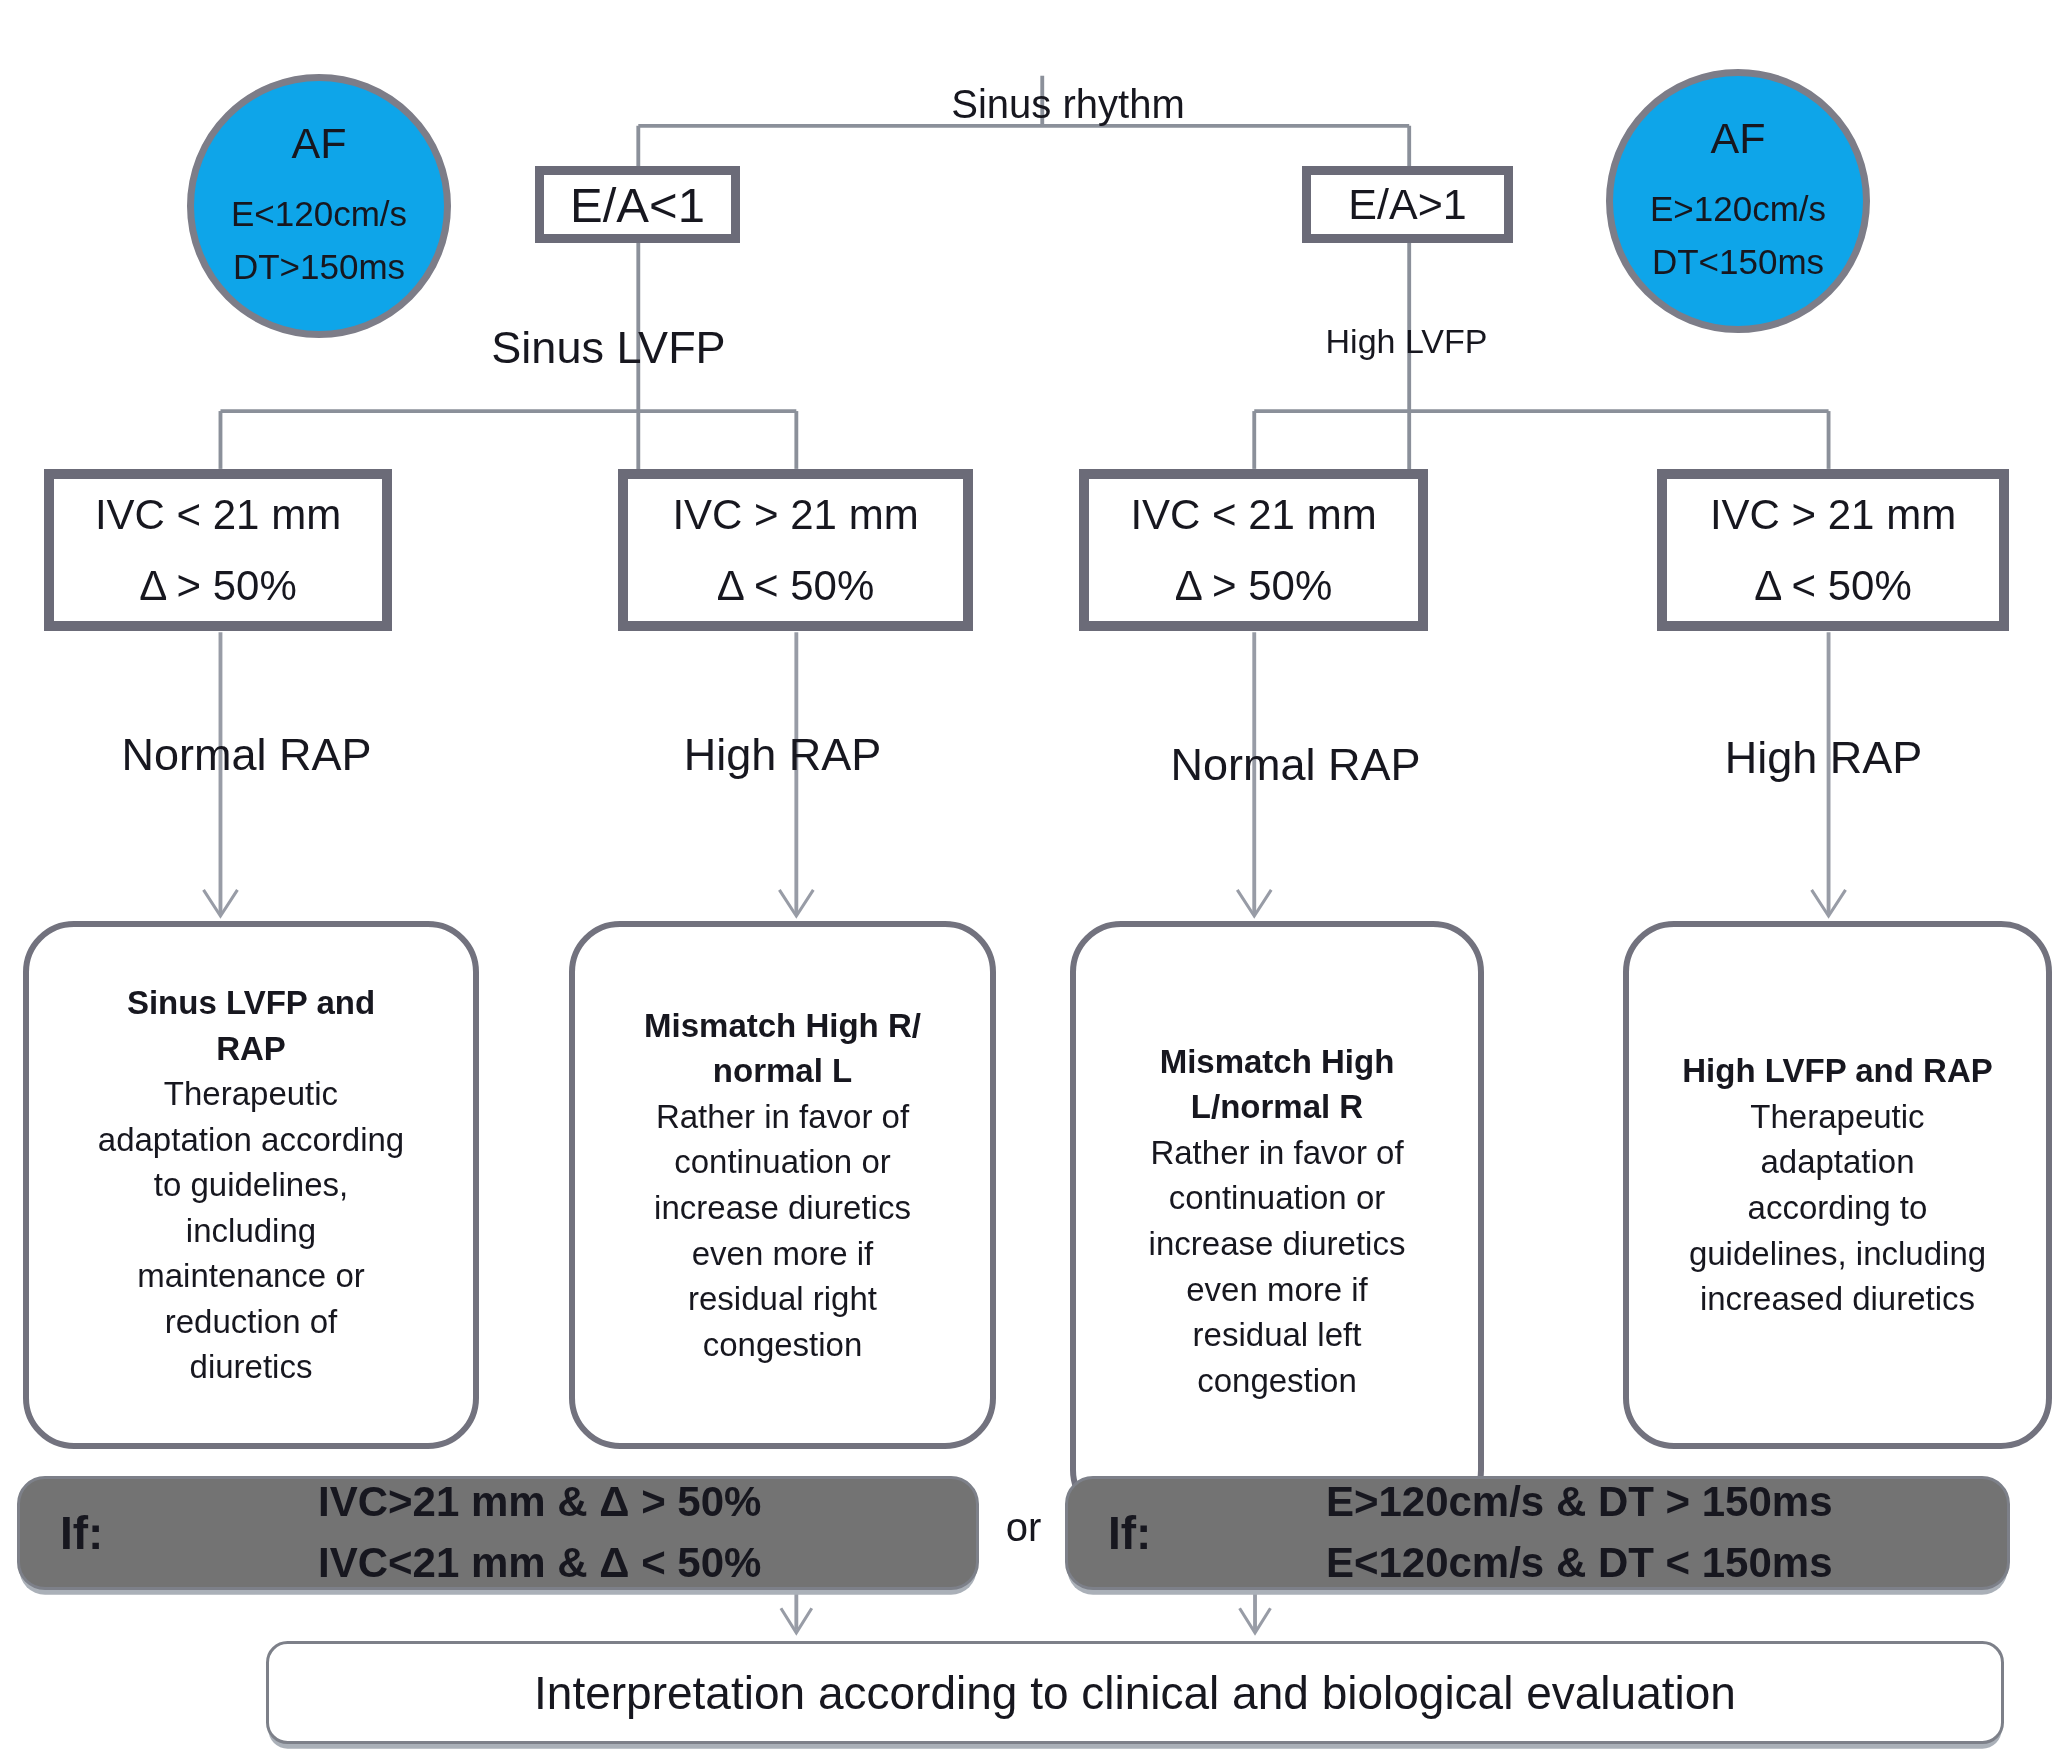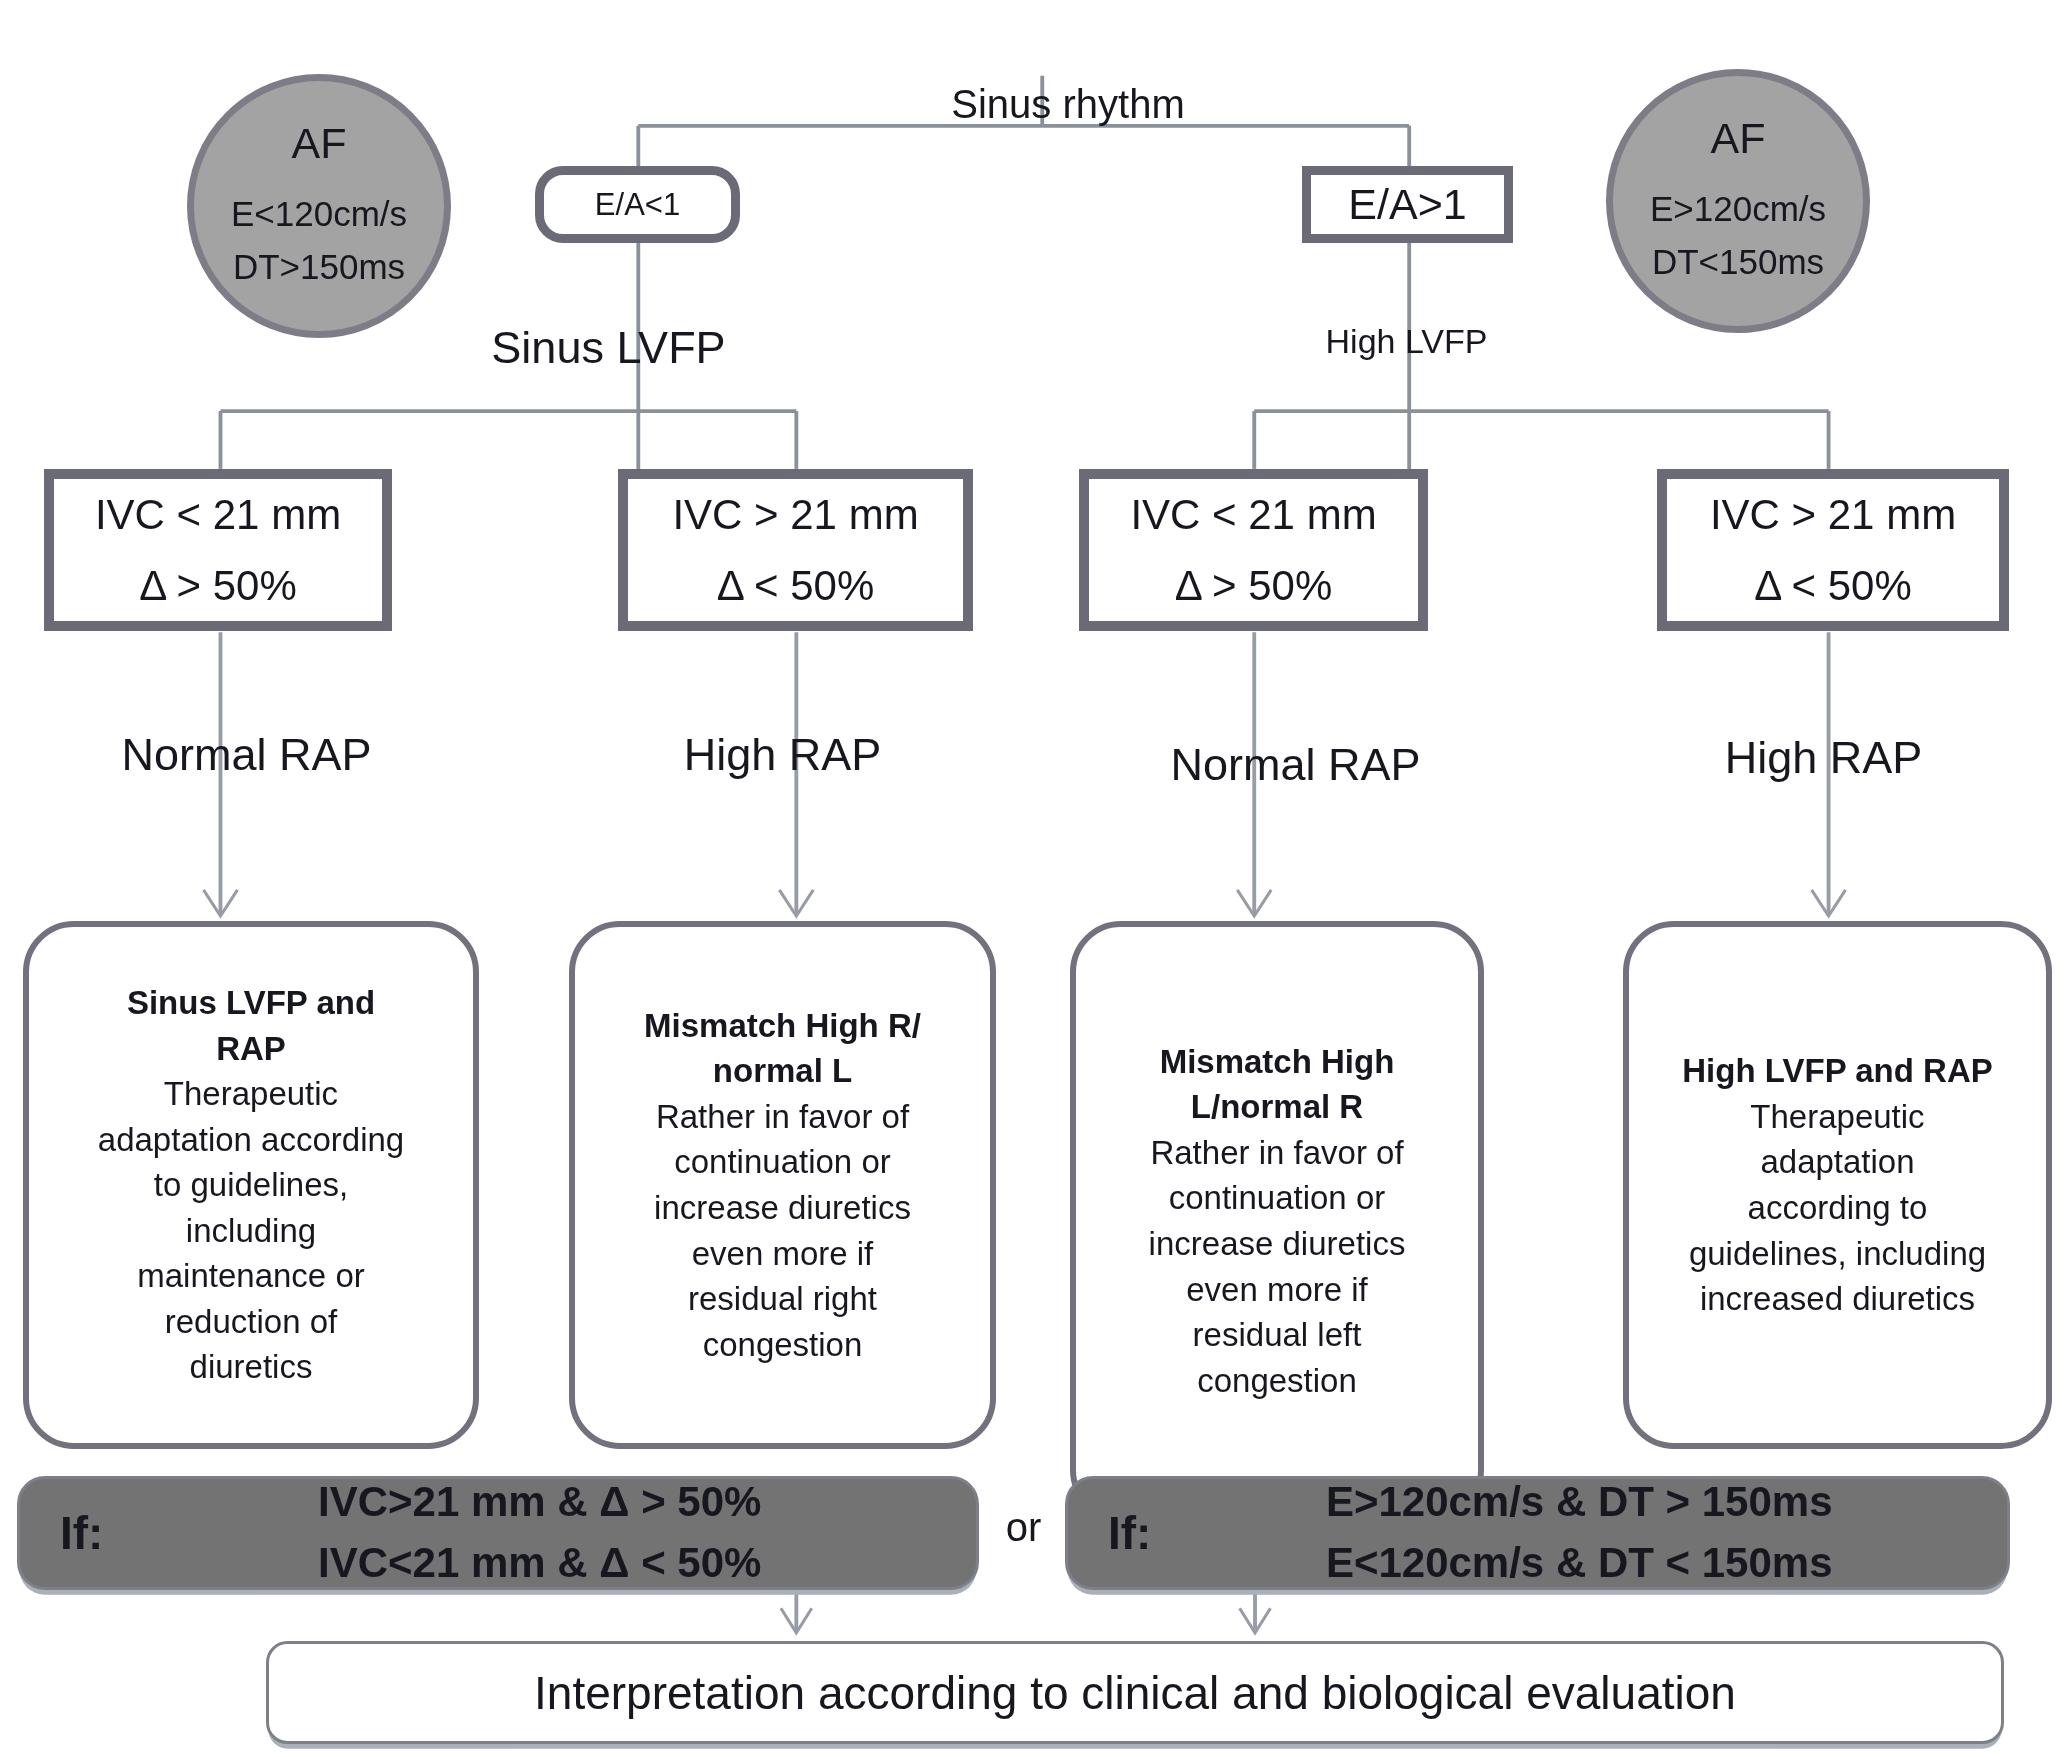--- a/index.html
+++ b/index.html
@@ -9,21 +9,21 @@
   }
   .abs{position:absolute;}
   svg.wires{position:absolute;left:0;top:0;z-index:0;}
   
   .tbox{
     background:#ffffff;border:9.3px solid #6b6b78;display:flex;
     align-items:center;justify-content:center;text-align:center;z-index:1;
   }
   .ivc{border-width:10.8px;flex-direction:column;font-size:42px;line-height:1.7;}
   .circle{
-    background:#a3a3a3;border:7.7px solid #7d7d88;border-radius:50%;
+    background:#0ea5e9;border:7.7px solid #7d7d88;border-radius:50%;
     display:flex;flex-direction:column;align-items:center;justify-content:center;
     text-align:center;z-index:1;
   }
   .circle .cap{font-size:43px;margin-bottom:20px;}
   .circle .ln{font-size:35px;line-height:1.5;}
   .lbl{z-index:1;text-align:center;}
   .onode{
     background:#ffffff;border:6.2px solid #72727e;border-radius:51px;
     display:flex;flex-direction:column;align-items:center;justify-content:center;
     text-align:center;z-index:1;padding:14px 17px;box-sizing:border-box;
@@ -88,21 +88,21 @@
     <div class="cap">AF</div>
     <div class="ln">E&lt;120cm/s</div>
     <div class="ln">DT&gt;150ms</div>
   </div>
   <div class="abs circle" style="left:1606px;top:69px;width:250px;height:250px;">
     <div class="cap">AF</div>
     <div class="ln">E&gt;120cm/s</div>
     <div class="ln">DT&lt;150ms</div>
   </div>
 
-  <div class="abs tbox" style="left:535px;top:166px;width:187px;height:59px;font-size:31px;border-radius:28px;">
+  <div class="abs tbox" style="left:535px;top:166px;width:187px;height:59px;font-size:49px;">
     <span>E/A&lt;1</span>
   </div>
   <div class="abs tbox" style="left:1302px;top:166px;width:193px;height:59px;font-size:43px;">
     <span>E/A&gt;1</span>
   </div>
   <div class="abs lbl" style="left:416px;top:322px;width:385px;font-size:45px;">Sinus LVFP</div>
   <div class="abs lbl" style="left:1214px;top:322px;width:385px;font-size:34px;">High LVFP</div>
 
   <div class="abs tbox ivc" style="left:44px;top:469px;width:328px;height:142px;">
     <div>IVC &lt; 21 mm</div>

